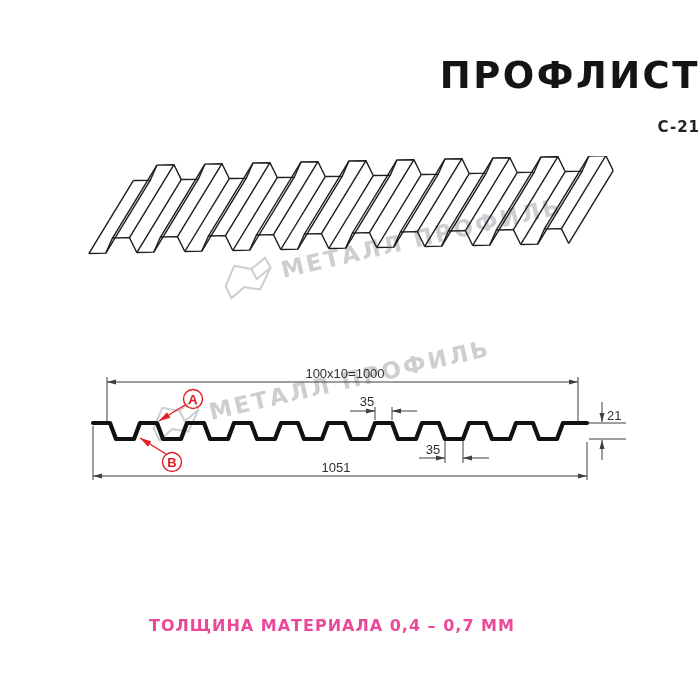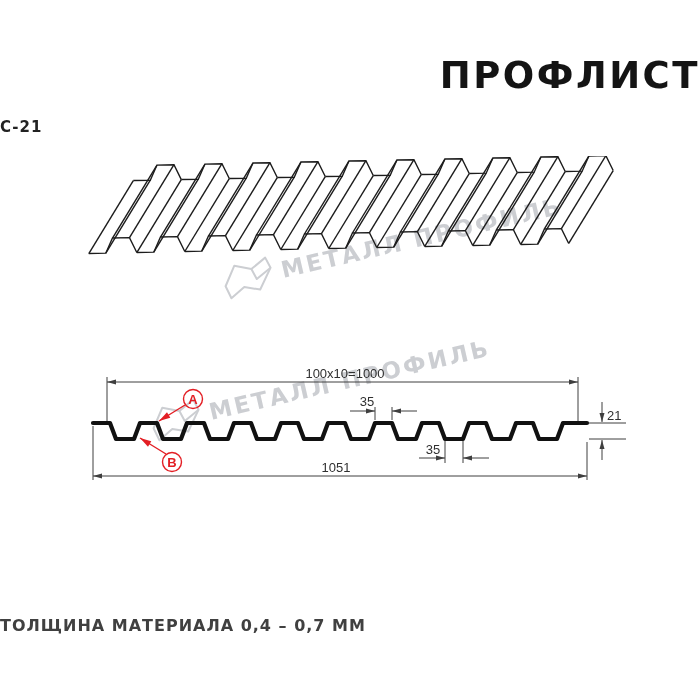--- a/index.html
+++ b/index.html
@@ -1,26 +1,26 @@
 <!DOCTYPE html>
 <html><head>
 <meta charset="utf-8">
 <style>
   html,body{margin:0;padding:0;background:#ffffff;}
   .page{position:relative;width:700px;height:700px;background:#ffffff;overflow:hidden;
         font-family:"Liberation Sans",sans-serif;}
   .title{position:absolute;left:0;top:54px;width:700px;text-align:right;
          font-family:"DejaVu Sans",sans-serif;font-weight:700;font-size:37px;
          letter-spacing:2.5px;color:#141414;}
-  .subtitle{position:absolute;left:0;top:118px;width:700px;text-align:left;
+  .subtitle{position:absolute;left:0;top:118px;width:700px;text-align:right;
          font-family:"DejaVu Sans",sans-serif;font-weight:700;font-size:15px;
          letter-spacing:1px;color:#222222;}
-  .footer{position:absolute;left:0;top:616px;width:664px;text-align:left;
+  .footer{position:absolute;left:0;top:616px;width:664px;text-align:center;
          font-family:"DejaVu Sans",sans-serif;font-weight:700;font-size:16px;
-         letter-spacing:1px;color:#404040;}
+         letter-spacing:1px;color:#ec4899;}
   .wm{position:absolute;display:flex;align-items:center;gap:7px;
       color:#ccced2;transform:rotate(-13deg);transform-origin:left center;white-space:nowrap;}
   .wm .wm-text{font-family:"DejaVu Sans",sans-serif;font-weight:700;font-size:23px;
       letter-spacing:2.5px;}
   .wm svg{flex:0 0 auto;}
   svg.draw{position:absolute;}
   .thin{stroke:#3f3f3f;stroke-width:1;}
   .dimline{stroke:#3f3f3f;stroke-width:1;}
   .dimtext{fill:#303030;font-family:"Liberation Sans",sans-serif;font-size:13px;}
   .profile{stroke:#111111;stroke-width:4.2;fill:none;stroke-linejoin:round;stroke-linecap:round;}

